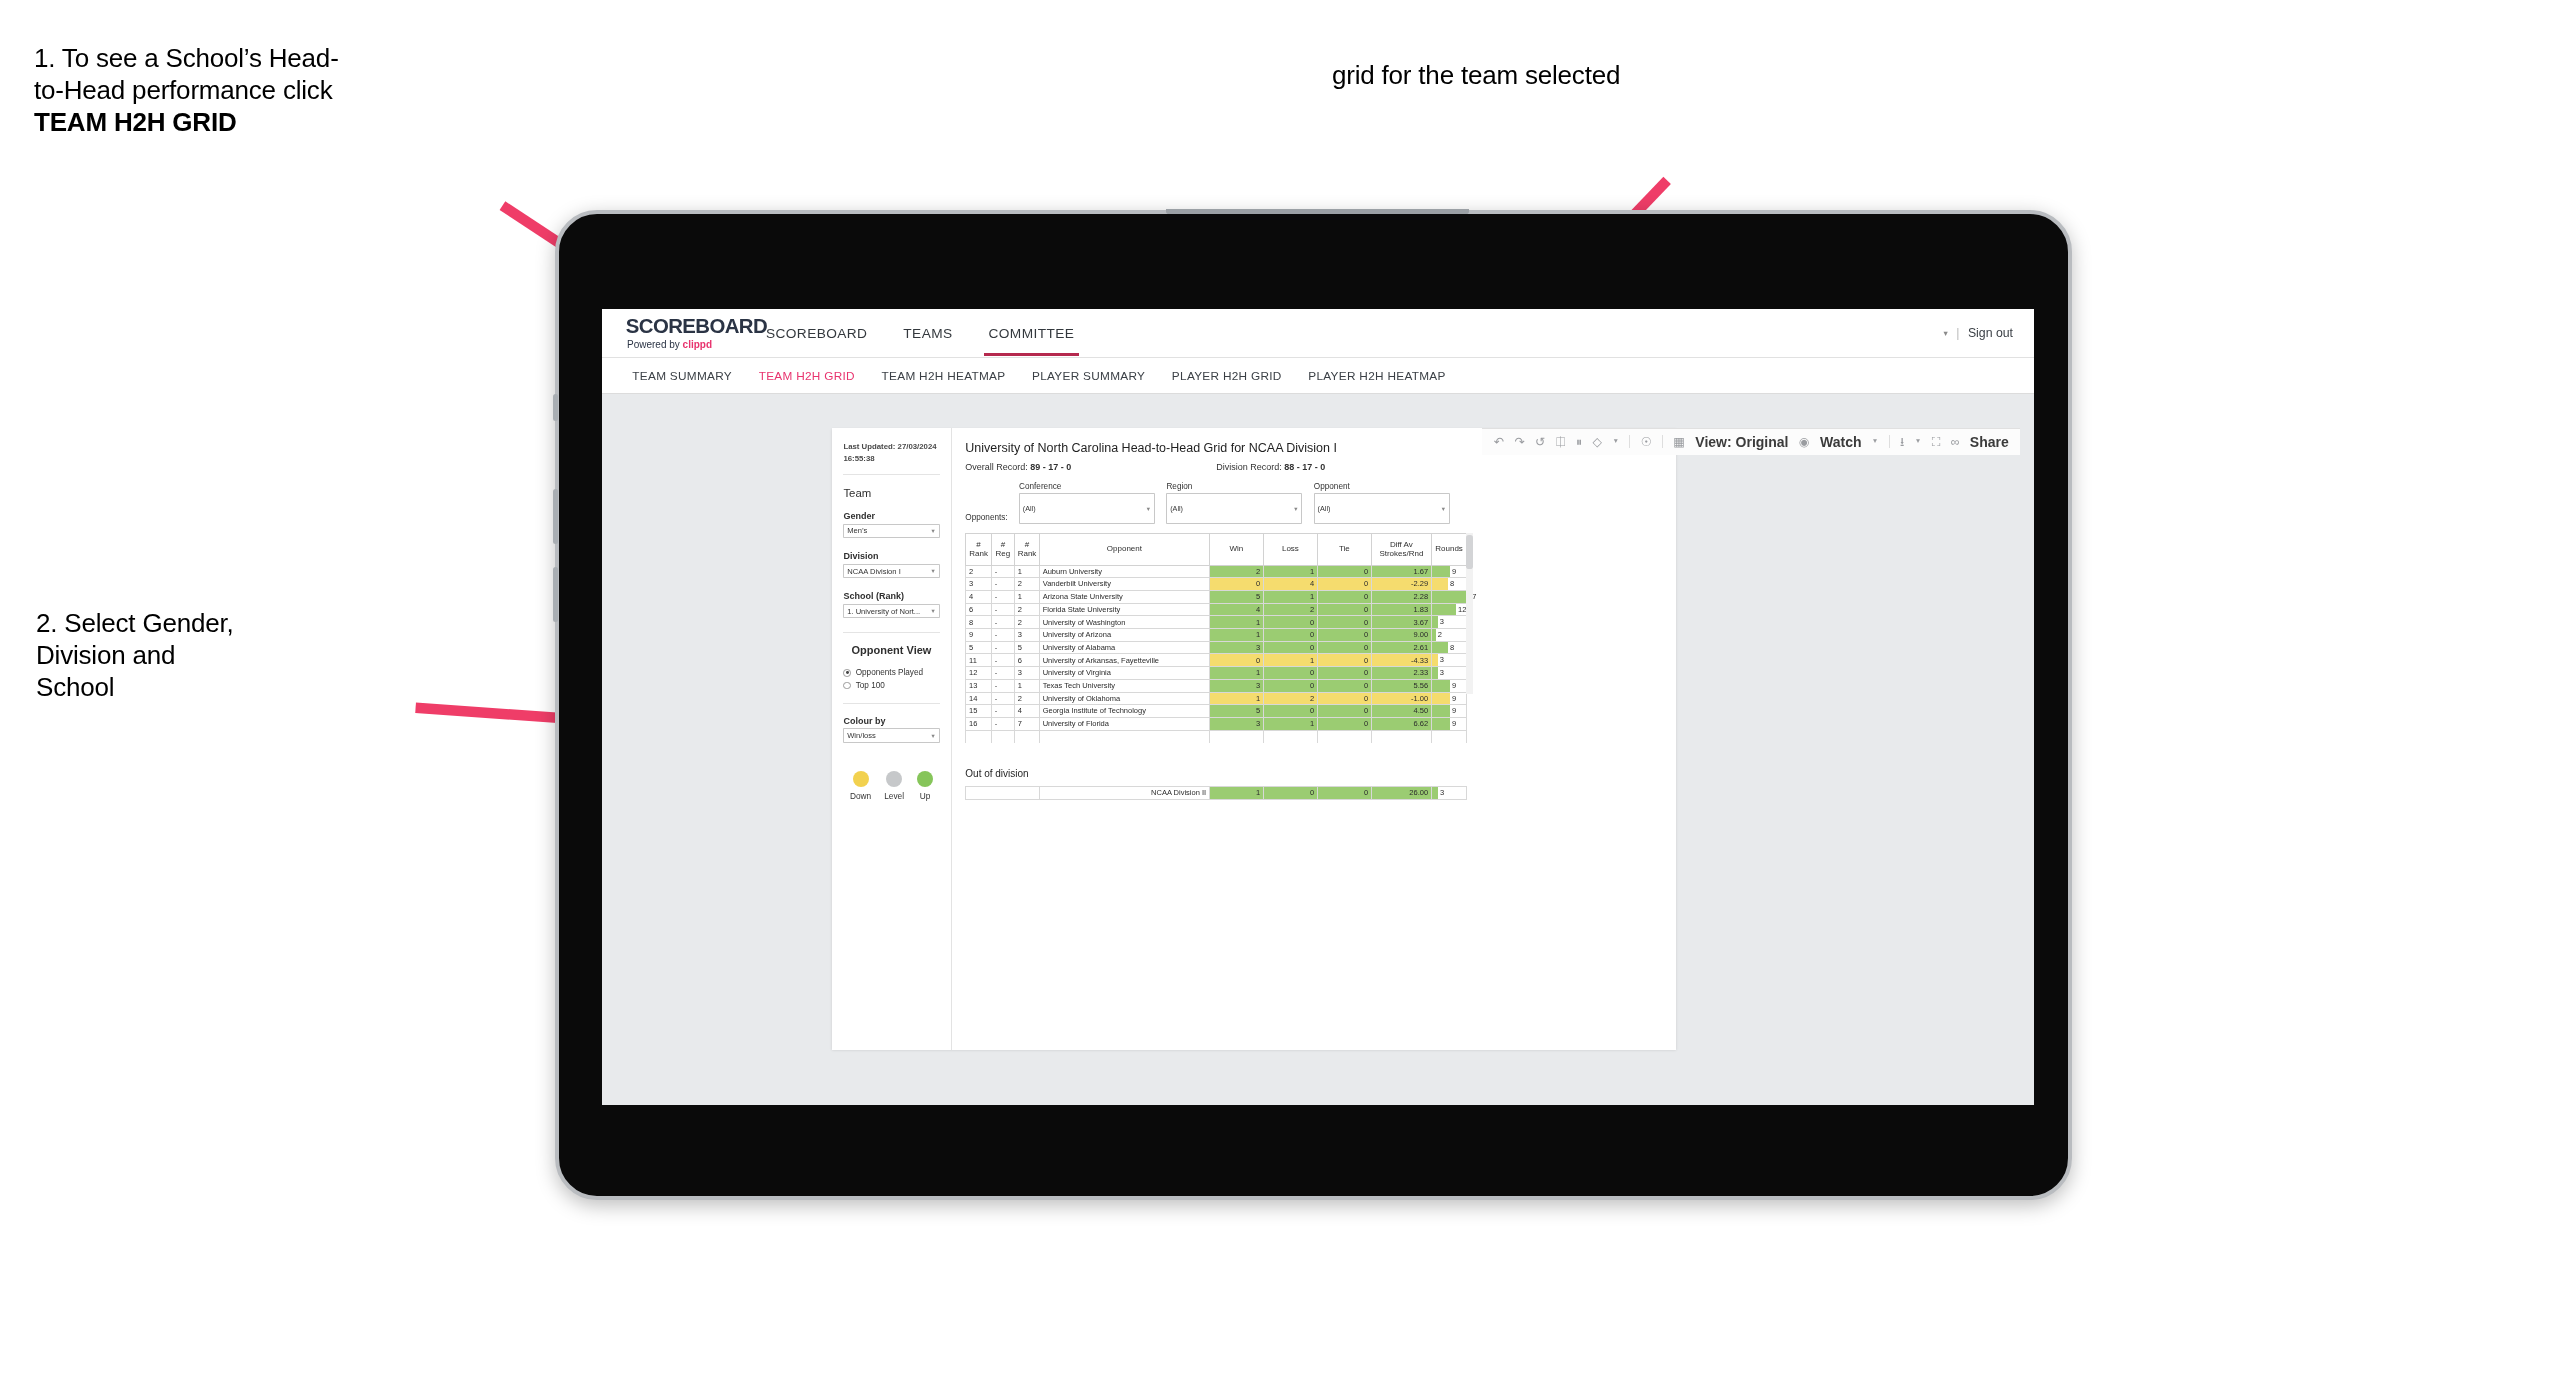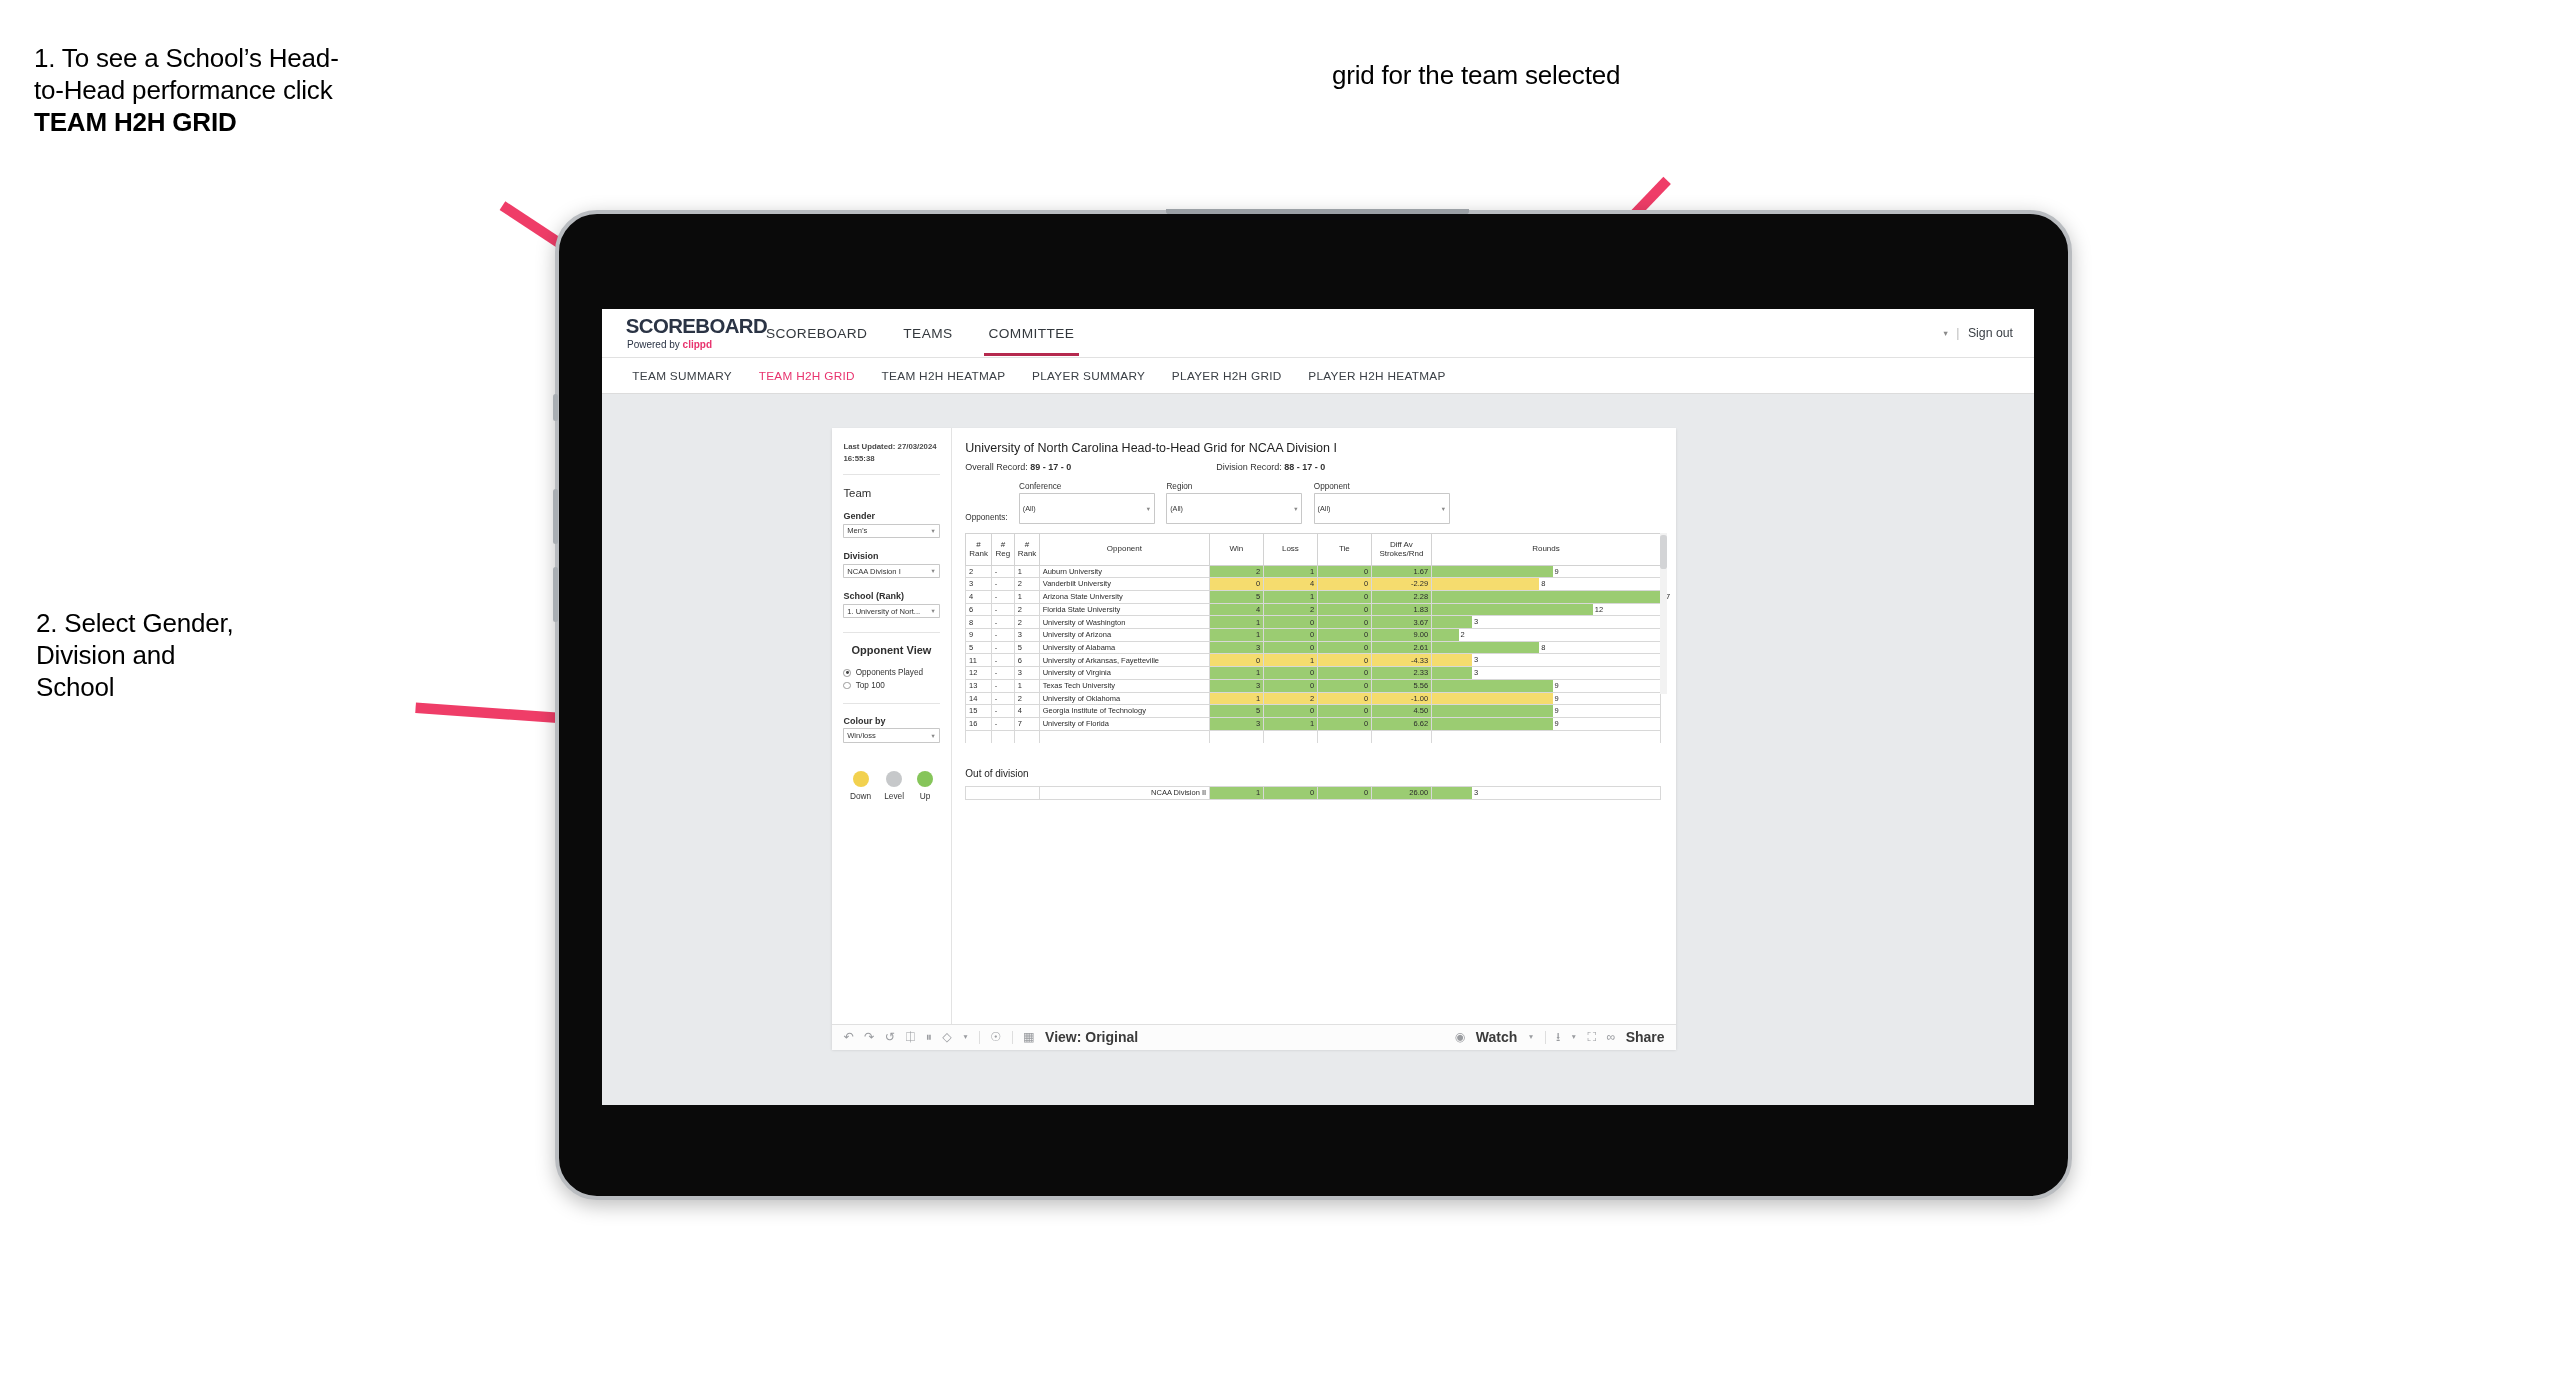--- a/index.html
+++ b/index.html
@@ -85,21 +85,21 @@
     border-bottom:0.9px solid #dcdcdc; padding-left: 17px;
   }
   .subtab { font-size:11.8px; color:#3b4046; letter-spacing:0.3px; padding: 0 13.3px; cursor:pointer; }
   .subtab.active { color:#e8336e; }
 
   
   #canvas { position:relative; height: calc(100% - 85px); background:#e8eaec; }
   #viz {
     position:absolute; left: 230px; top: 34px; width: 844px; height: 622px;
     background:#fff; box-shadow: 0 0.9px 2.8px rgba(0,0,0,.12);
-    display:flex; flex-direction:column;
+    display:flex; flex-direction:row;
   }
   #vizbody { flex:1; display:flex; min-height:0; }
 
   
   #panel { width: 120px; border-right:0.9px solid #e3e3e3; padding: 13.3px 11.4px 0; flex-shrink:0; }
   .updated { font-size:7.8px; color:#4a4a4a; line-height:1.45; }
   .updated b { font-weight:700; }
   .hr { height:0.9px; background:#e4e4e4; margin: 10.4px 0 11.4px; }
   .sect-title { font-size:11.4px; color:#2f2f2f; margin-bottom: 12.3px; }
   .sect-title.center { text-align:center; font-weight:700; font-size:11px; }

